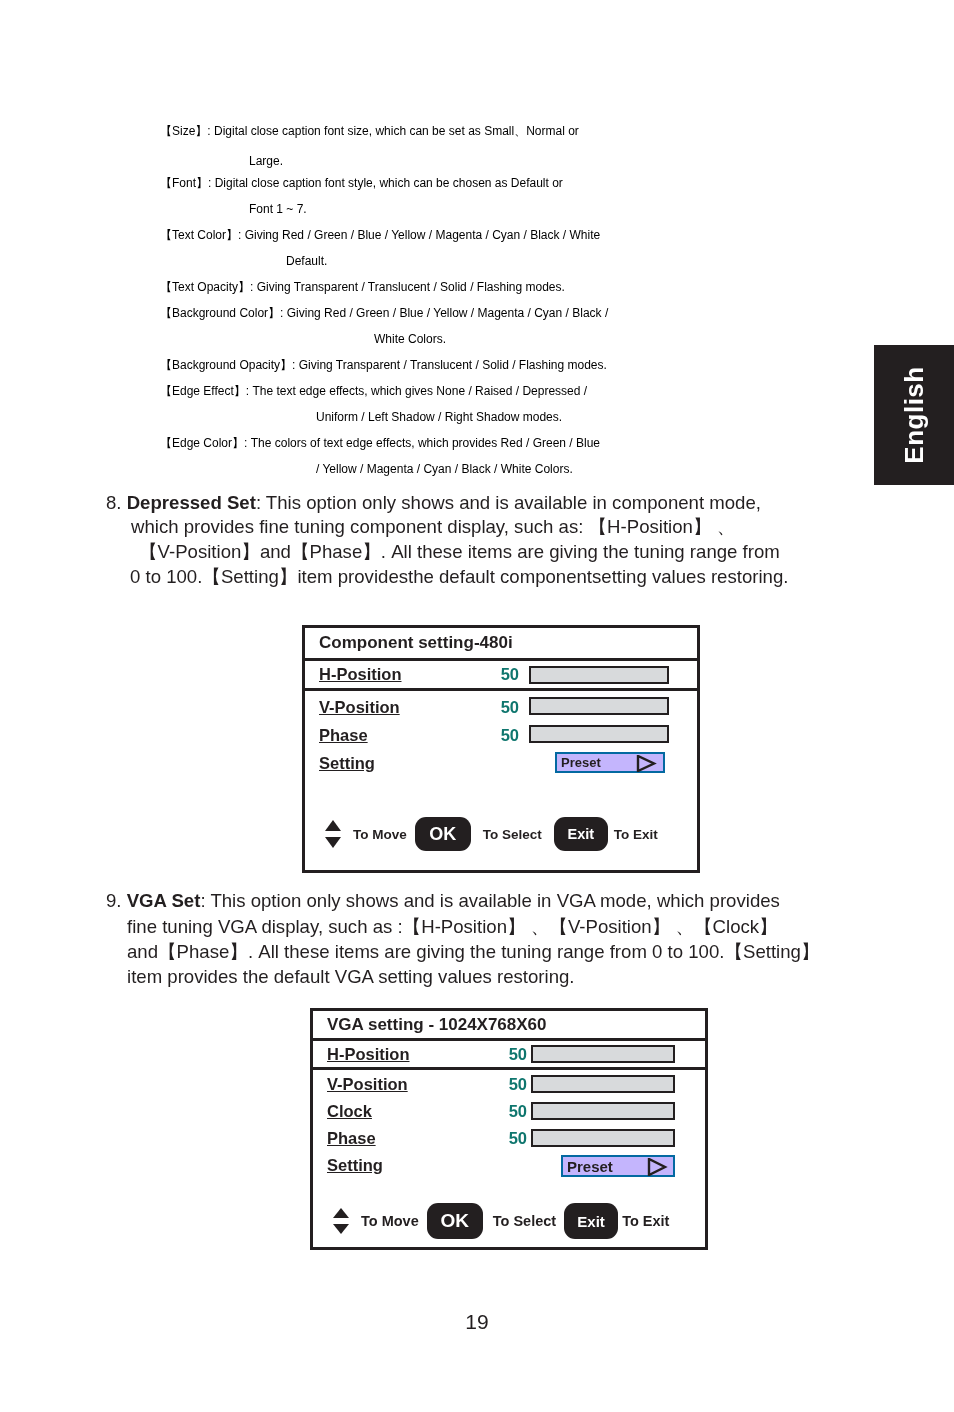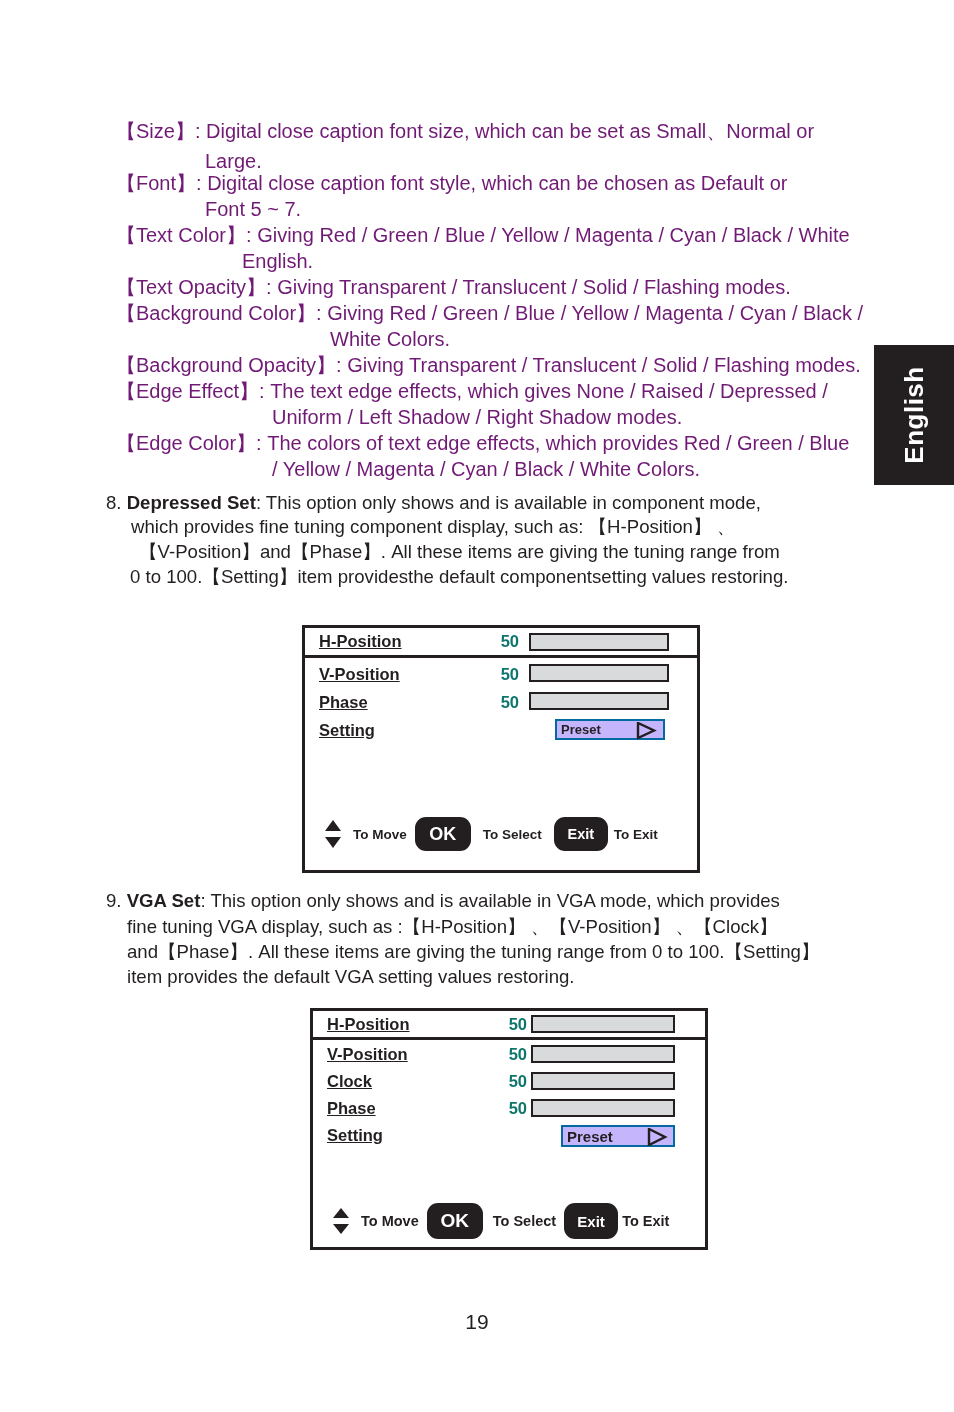--- a/index.html
+++ b/index.html
@@ -37,23 +37,24 @@
 
   
   #content {
     position: absolute;
     left: 0;
     top: 0;
     width: 954px;
   }
 
   .para {
-    font-size: 20px;
+    font-size: 12px;
     line-height: 26px;
-    color: #701a75;
+    color: #000000;
+    margin-left: 44px;
   }
 
   .defline {
     position: absolute;
     white-space: nowrap;
   }
 
   .numitem {
     position: absolute;
     font-size: 18.6px;
@@ -162,24 +163,24 @@
 <div id="lang-tab">
   <span class="lang-text">English</span>
 </div>
 
 <div id="content">
 
   <div class="defline para" style="left:116px; top:118px;">【Size】: Digital  close  caption  font  size,  which  can  be  set  as  Small、Normal   or</div>
   <div class="defline para" style="left:205px; top:148px;">Large.</div>
 
   <div class="defline para" style="left:116px; top:170px;">【Font】: Digital close caption font style, which can be chosen as Default or</div>
-  <div class="defline para" style="left:205px; top:196px;">Font 5 ~ 7.</div>
+  <div class="defline para" style="left:205px; top:196px;">Font 1 ~ 7.</div>
 
   <div class="defline para" style="left:116px; top:222px;">【Text Color】: Giving Red / Green / Blue / Yellow / Magenta / Cyan / Black / White</div>
-  <div class="defline para" style="left:242px; top:248px;">English.</div>
+  <div class="defline para" style="left:242px; top:248px;">Default.</div>
 
   <div class="defline para" style="left:116px; top:274px;">【Text Opacity】: Giving Transparent / Translucent / Solid / Flashing modes.</div>
 
   <div class="defline para" style="left:116px; top:300px;">【Background Color】: Giving Red / Green / Blue / Yellow / Magenta / Cyan / Black /</div>
   <div class="defline para" style="left:330px; top:326px;">White Colors.</div>
 
   <div class="defline para" style="left:116px; top:352px;">【Background Opacity】: Giving Transparent / Translucent / Solid / Flashing modes.</div>
 
   <div class="defline para" style="left:116px; top:378px;">【Edge Effect】: The text edge effects, which gives None / Raised / Depressed  /</div>
   <div class="defline para" style="left:272px; top:404px;">Uniform / Left Shadow / Right Shadow modes.</div>
@@ -199,20 +200,21 @@
     <span>9.</span>
     <b>VGA Set</b><span>: This option only shows and is available in VGA mode, which provides</span>
   </div>
   <div class="numitem" style="left:127px; top:914px;">fine tuning VGA display, such as :【H-Position】 、【V-Position】 、【Clock】</div>
   <div class="numitem" style="left:127px; top:939px;">and【Phase】. All these items  are giving the tuning range from 0 to 100.【Setting】</div>
   <div class="numitem" style="left:127px; top:964px;">item provides the default VGA setting values restoring.</div>
 </div>
 
 <div class="osd" id="osd-component" style="left:302px; top:625px; width:398px; height:248px;">
 
+  <div class="osd-title" style="height:33px; font-size:17px;">Component setting-480i</div>
 
   <div class="osd-row sel" style="height:30px;">
     <span class="osd-label" style="font-size:16.5px;">H-Position</span>
     <span class="osd-value" style="font-size:16.5px; left:180px; width:34px;">50</span>
     <span class="bar" style="left:224px; top:5px; width:140px; height:18px;">
       <span class="bar-fill" style="width:50%;"></span>
     </span>
   </div>
 
   <div class="osd-row" style="height:28px; margin-top:2px;">
@@ -251,20 +253,21 @@
     <span class="foot-text" style="font-size:13.5px; margin-left:10px;">To Move</span>
     <span class="pill" style="width:56px; height:34px; font-size:18px; margin-left:8px;">OK</span>
     <span class="foot-text" style="font-size:13.5px; margin-left:12px;">To Select</span>
     <span class="pill" style="width:54px; height:34px; font-size:14.5px; margin-left:12px;">Exit</span>
     <span class="foot-text" style="font-size:13.5px; margin-left:6px;">To Exit</span>
   </div>
 </div>
 
 <div class="osd" id="osd-vga" style="left:310px; top:1008px; width:398px; height:242px;">
 
+  <div class="osd-title" style="height:30px; font-size:17px;">VGA setting - 1024X768X60</div>
 
   <div class="osd-row sel" style="height:29px;">
     <span class="osd-label" style="font-size:16.5px;">H-Position</span>
     <span class="osd-value" style="font-size:16.5px; left:180px; width:34px;">50</span>
     <span class="bar" style="left:218px; top:4px; width:144px; height:18px;">
       <span class="bar-fill" style="width:50%;"></span>
     </span>
   </div>
 
   <div class="osd-row" style="height:27px; margin-top:1px;">

